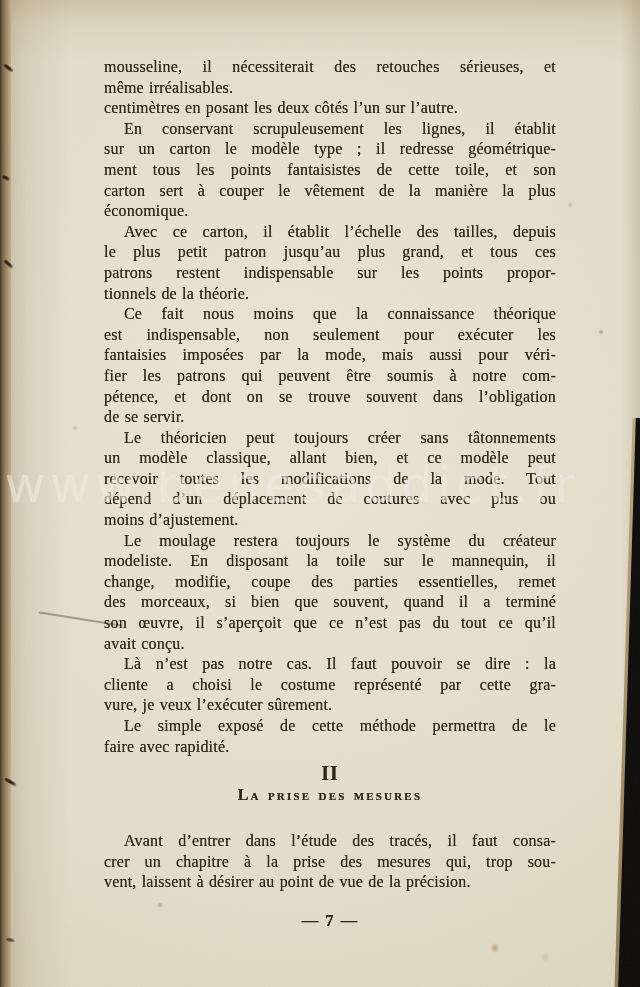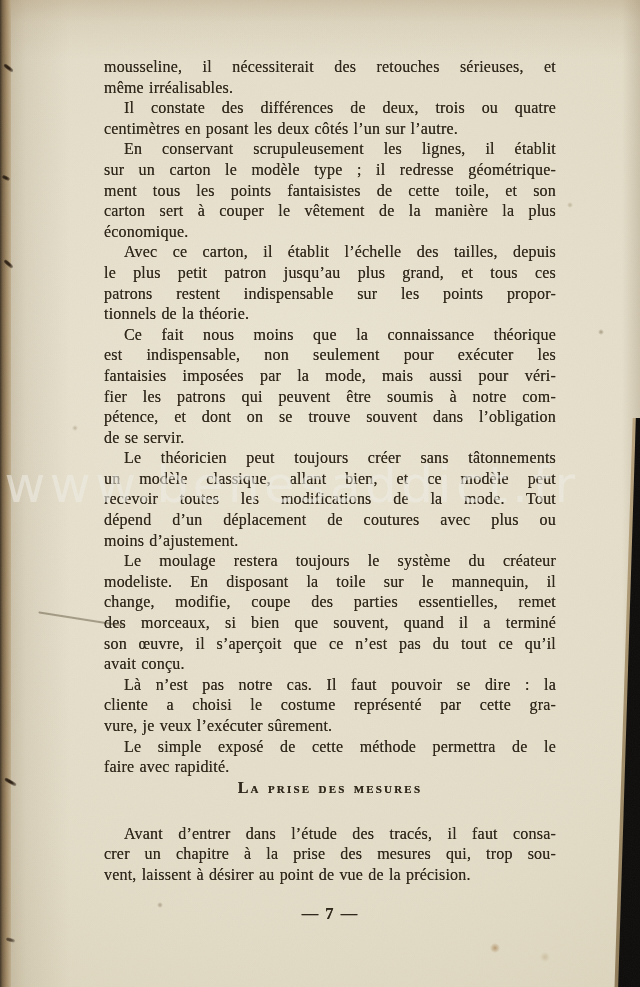--- a/index.html
+++ b/index.html
@@ -102,21 +102,20 @@
 
   <div class="page">
 
     <div class="text-col">
       <div>
           <div class="para">
             <div class="line">mousseline, il nécessiterait des retouches sérieuses, et</div>
             <div class="line last">même irréalisables.</div>
           </div>
           <div class="para">
-            <div class="line first">Il constate des différences de deux, trois ou quatre</div>
             <div class="line last">centimètres en posant les deux côtés l’un sur l’autre.</div>
           </div>
           <div class="para">
             <div class="line first">En conservant scrupuleusement les lignes, il établit</div>
             <div class="line">sur un carton le modèle type ; il redresse géométrique-</div>
             <div class="line">ment tous les points fantaisistes de cette toile, et son</div>
             <div class="line">carton sert à couper le vêtement de la manière la plus</div>
             <div class="line last">économique.</div>
           </div>
           <div class="para">
@@ -152,20 +151,21 @@
             <div class="line first">Là n’est pas notre cas. Il faut pouvoir se dire : la</div>
             <div class="line">cliente a choisi le costume représenté par cette gra-</div>
             <div class="line last">vure, je veux l’exécuter sûrement.</div>
           </div>
           <div class="para">
             <div class="line first">Le simple exposé de cette méthode permettra de le</div>
             <div class="line last">faire avec rapidité.</div>
           </div>
         </div>
 
+      <div class="section-number">II</div>
 
       <div class="section-title">La prise des mesures</div>
 
       <div class="bottom-paras">
           <div class="para">
             <div class="line first">Avant d’entrer dans l’étude des tracés, il faut consa-</div>
             <div class="line">crer un chapitre à la prise des mesures qui, trop sou-</div>
             <div class="line last">vent, laissent à désirer au point de vue de la précision.</div>
           </div>
         </div>

